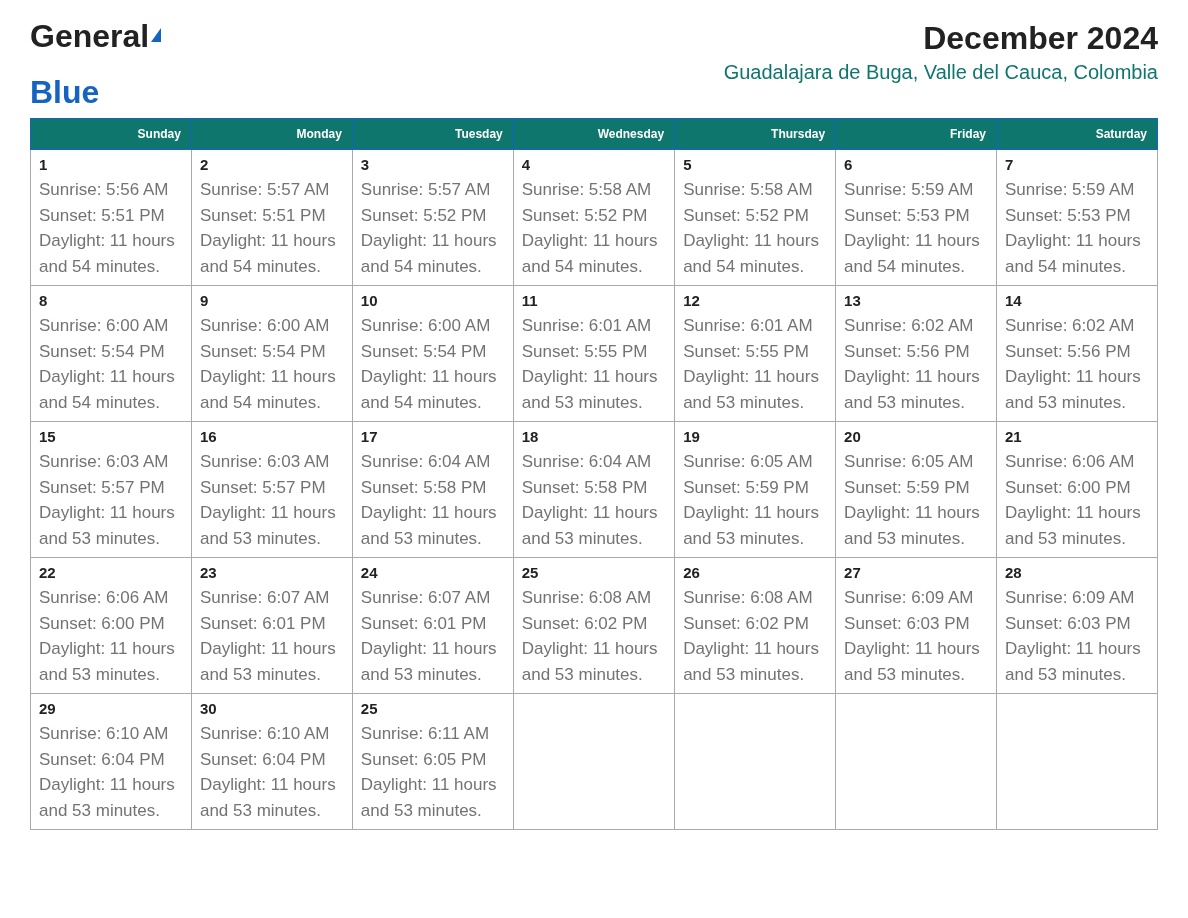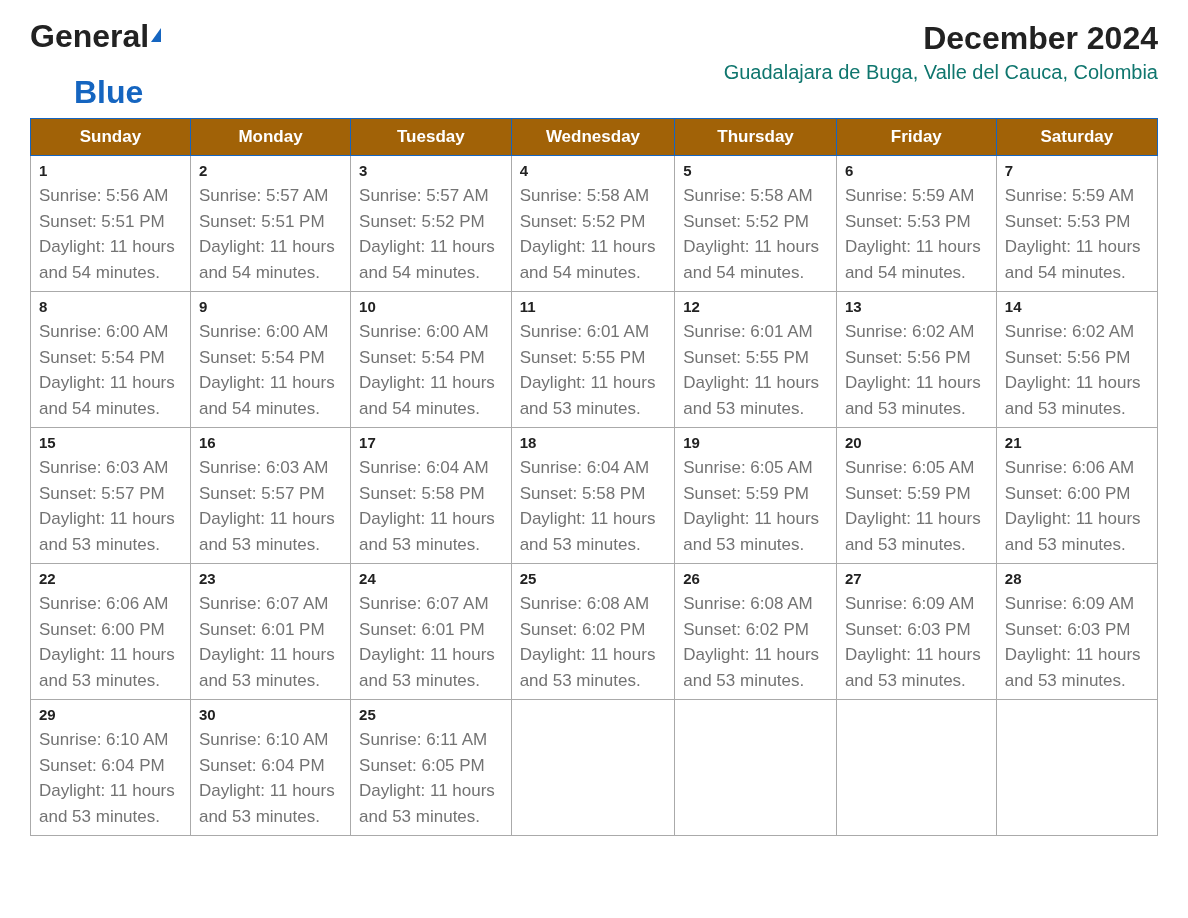--- a/index.html
+++ b/index.html
@@ -20,21 +20,21 @@
     .logo {
       display: flex;
       flex-direction: column;
       align-items: flex-start;
       font-size: 32px;
       font-weight: bold;
       line-height: 1;
       gap: 24px;
     }
     .logo-general { color: #222; }
-    .logo-blue { color: #1565c0; margin-left: 44px; }
+    .logo-blue { color: #1565c0; }
     .logo-triangle {
       display: inline-block;
       width: 0;
       height: 0;
       border-left: 10px solid transparent;
       border-bottom: 14px solid #1565c0;
       margin-left: 2px;
       vertical-align: middle;
       position: relative;
       top: -4px;
@@ -52,26 +52,26 @@
       font-weight: normal;
       color: #0f766e;
       margin-top: 4px;
     }
     .calendar {
       width: 100%;
       border-collapse: collapse;
       margin-top: 8px;
     }
     .calendar thead tr th {
-      background: #a16207;
+      background: #0f766e;
       color: #fff;
-      font-size: 17px;
+      font-size: 12px;
       font-weight: bold;
       padding: 8px 10px;
-      text-align: center;
+      text-align: right;
       border: 1px solid #1565c0;
     }
     .calendar tbody tr td {
       vertical-align: top;
       border: 1px solid #aaa;
       padding: 6px 8px;
       font-size: 13px;
       width: 170px;
       min-height: 100px;
     }

